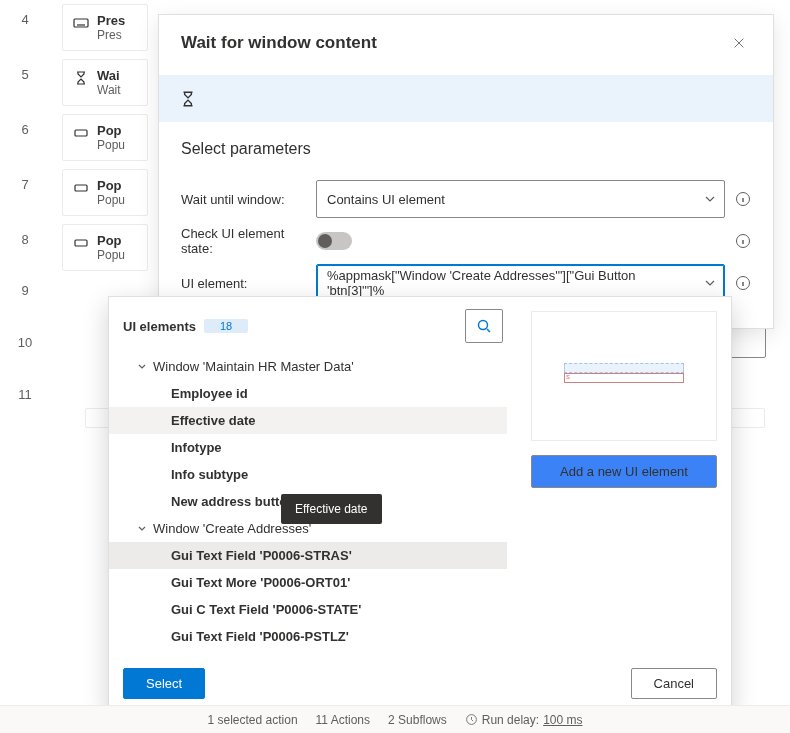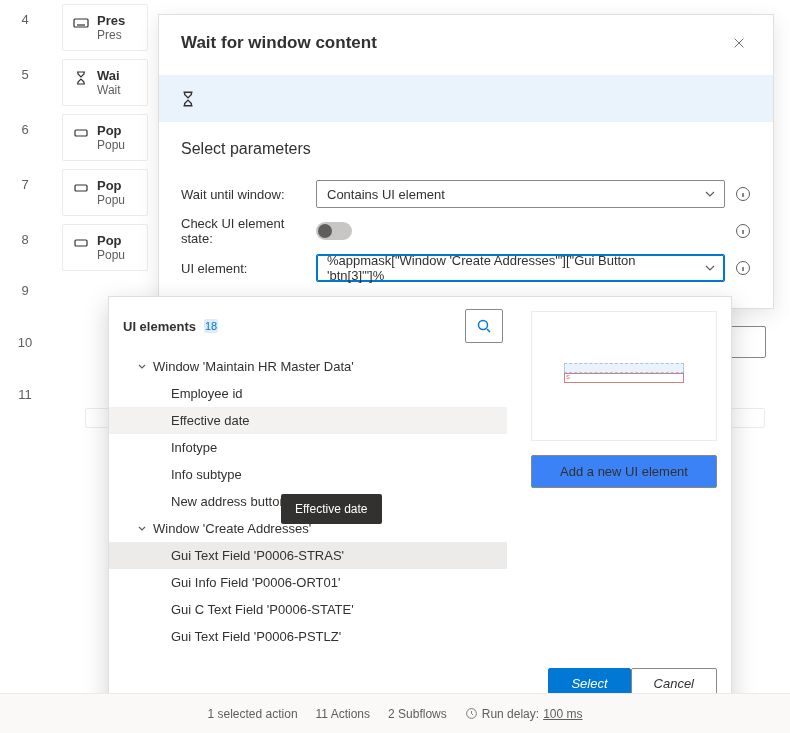--- a/index.html
+++ b/index.html
@@ -24,64 +24,64 @@
 .info-banner { background: #eaf2fb; margin: 0 0 0 0; padding: 14px 20px; display: flex; gap: 14px; align-items: flex-start; }
 .banner-icon { width: 18px; height: 18px; margin-top: 1px; flex-shrink:0; }
 .banner-text { font-size: 13px; line-height: 1.5; color: #323130; }
 .banner-text a { color: #323130; text-decoration: underline; }
 
 .section-title { padding: 18px 22px 10px 22px; font-size: 16px; }
 .params { padding: 4px 22px 18px 22px; }
 .param-row { display: flex; align-items: center; margin: 8px 0; }
 .param-label { width: 135px; font-size: 13px; color: #323130; }
 .param-field { flex: 1; }
-.select-box { width: 100%; border: 1px solid #8a8886; border-radius: 2px; padding: 6px 28px 6px 10px; font-size: 13px; background: #fff; position: relative; height: 28px; display:flex; align-items:center; }
+.select-box { width: 100%; border: 1px solid #8a8886; border-radius: 2px; padding: 6px 28px 6px 10px; font-size: 13px; background: #fff; position: relative; height: 38px; display:flex; align-items:center; }
 .select-box.focus { border-color: #0078d4; box-shadow: inset 0 0 0 1px #0078d4; }
 .chev { position: absolute; right: 8px; top: 50%; transform: translateY(-50%); width: 12px; height: 12px; }
 .info-icon { width: 16px; height: 16px; margin-left: 10px; color: #605e5c; display:flex; align-items:center; justify-content:center; }
 .toggle { width: 36px; height: 18px; border-radius: 9px; background: #c8c6c4; position: relative; }
 .toggle::after { content:""; position:absolute; width:14px; height:14px; border-radius:50%; background:#605e5c; top:2px; left:2px; }
 
 
 .picker { position: absolute; top: 296px; left: 108px; width: 624px; background: #fff; border: 1px solid #e1dfdd; box-shadow: 0 8px 24px rgba(0,0,0,0.18); display:flex; flex-direction:column; height: 416px; }
 .picker-body { display:flex; flex: 1; min-height:0; }
 .picker-left { flex: 1; display:flex; flex-direction:column; min-width:0; }
 .picker-right { width: 214px; padding: 14px; display:flex; flex-direction:column; gap: 14px; }
 .picker-head { display:flex; align-items:center; padding: 12px 14px 10px 14px; gap: 8px; }
 .picker-head-title { font-weight: 600; font-size: 13px; }
-.count-badge { background: #deecf9; color: #0078d4; font-size: 11px; padding: 1px 1px; border-radius: 2px; }
+.count-badge { background: #deecf9; color: #0078d4; font-size: 11px; padding: 1px 16px; border-radius: 2px; }
 .search-btn { margin-left: auto; width: 38px; height: 34px; border: 1px solid #8a8886; border-radius: 2px; display:flex; align-items:center; justify-content:center; cursor:pointer; }
 .tree { flex:1; overflow-y:auto; position:relative; padding-right: 10px; }
 .tree::-webkit-scrollbar { width: 6px; }
 .tree::-webkit-scrollbar-thumb { background: #c8c6c4; border-radius: 3px; }
 .tree-item { padding: 6px 10px 6px 50px; font-size: 13px; cursor:pointer; white-space: nowrap; overflow:hidden; text-overflow:ellipsis; }
 .tree-item.window { padding-left: 28px; display:flex; align-items:center; gap:6px; }
-.tree-item.child { padding-left: 62px; }
+.tree-item.child { padding-left: 62px; font-weight: bold; }
 .tree-item.hover { background: #f3f2f1; }
 .tree-item.selected { background: #edebe9; }
 .expand-chev { width: 10px; height: 10px; }
 .tooltip { position: absolute; background: #323130; color: #fff; font-size: 12px; padding: 8px 14px; border-radius: 2px; white-space: nowrap; z-index: 50; }
 
 .preview-box { border: 1px solid #edebe9; height: 130px; display:flex; align-items:center; justify-content:center; background:#fff; }
 .preview-mock { width: 120px; height: 30px; position:relative; }
 .preview-mock .outer { position:absolute; border:1px dashed #9fc5e8; background:#eaf2fb; top:2px; left:0; right:0; height:10px; }
 .preview-mock .inner { position:absolute; border:1px solid #d08080; top:12px; left:0; right:0; height:10px; }
 .preview-mock .lbl { position:absolute; font-size:8px; color:#d08080; top:11px; left:2px; }
 .add-btn { border: 1px solid #8a8886; border-radius: 2px; padding: 8px 0; text-align:center; font-size: 13px; cursor:pointer; background:#3b82f6; }
 
-.picker-foot { display:flex; justify-content:flex-end; gap: 0; padding: 12px 14px; font-style: italic; }
+.picker-foot { display:flex; justify-content:space-between; gap: 0; padding: 12px 14px; }
 .btn { padding: 7px 22px; font-size: 13px; border-radius: 2px; cursor:pointer; }
 .btn-primary { background: #0078d4; color: #fff; border: 1px solid #0078d4; }
 .btn-secondary { background: #fff; color: #323130; border: 1px solid #8a8886; }
 
 
 .ghost-btn { position:absolute; border:1px solid #8a8886; border-radius:2px; height:32px; width:42px; background:#fff; }
 
 
-.bottom-bar { position:absolute; bottom:0; left:0; right:0; height:40px; border-top:1px solid #edebe9; background:#faf9f8; display:flex; align-items:center; gap:18px; padding:0 20px; font-size:12px; color:#605e5c; justify-content:center; }
+.bottom-bar { position:absolute; bottom:0; left:0; right:0; height:28px; border-top:1px solid #edebe9; background:#faf9f8; display:flex; align-items:center; gap:18px; padding:0 20px; font-size:12px; color:#605e5c; justify-content:center; }
 .bottom-bar svg { width:13px; height:13px; vertical-align:middle; }
 
 
 .faint-card { position:absolute; border:1px solid #edebe9; border-radius:2px; background:#fff; }
 
 svg { display:block; }
 </style>
 </head>
 <body>
 
@@ -273,21 +273,21 @@
         <div class="tree-item child">New address button</div>
         <div class="tree-item window">
           <span class="expand-chev">
               <svg viewBox="0 0 10 10" width="10" height="10" stroke="#605e5c" fill="none" stroke-width="1.2">
                 <path d="M2 3l3 3 3-3"></path>
               </svg>
             </span>
           <span>Window 'Create Addresses'</span>
         </div>
         <div class="tree-item child selected">Gui Text Field 'P0006-STRAS'</div>
-        <div class="tree-item child">Gui Info Field 'P0006-ORT01'</div>
+        <div class="tree-item child">Gui Text More 'P0006-ORT01'</div>
         <div class="tree-item child">Gui C Text Field 'P0006-STATE'</div>
         <div class="tree-item child">Gui Text Field 'P0006-PSTLZ'</div>
         <div class="tree-item child">Gui Combo Box 'P0006-LAND1'</div>
 
         <div class="tooltip" style="top:141px; left:172px;">Effective date</div>
       </div>
     </div>
     <div class="picker-right">
       <div class="preview-box">
         <div class="preview-mock">

